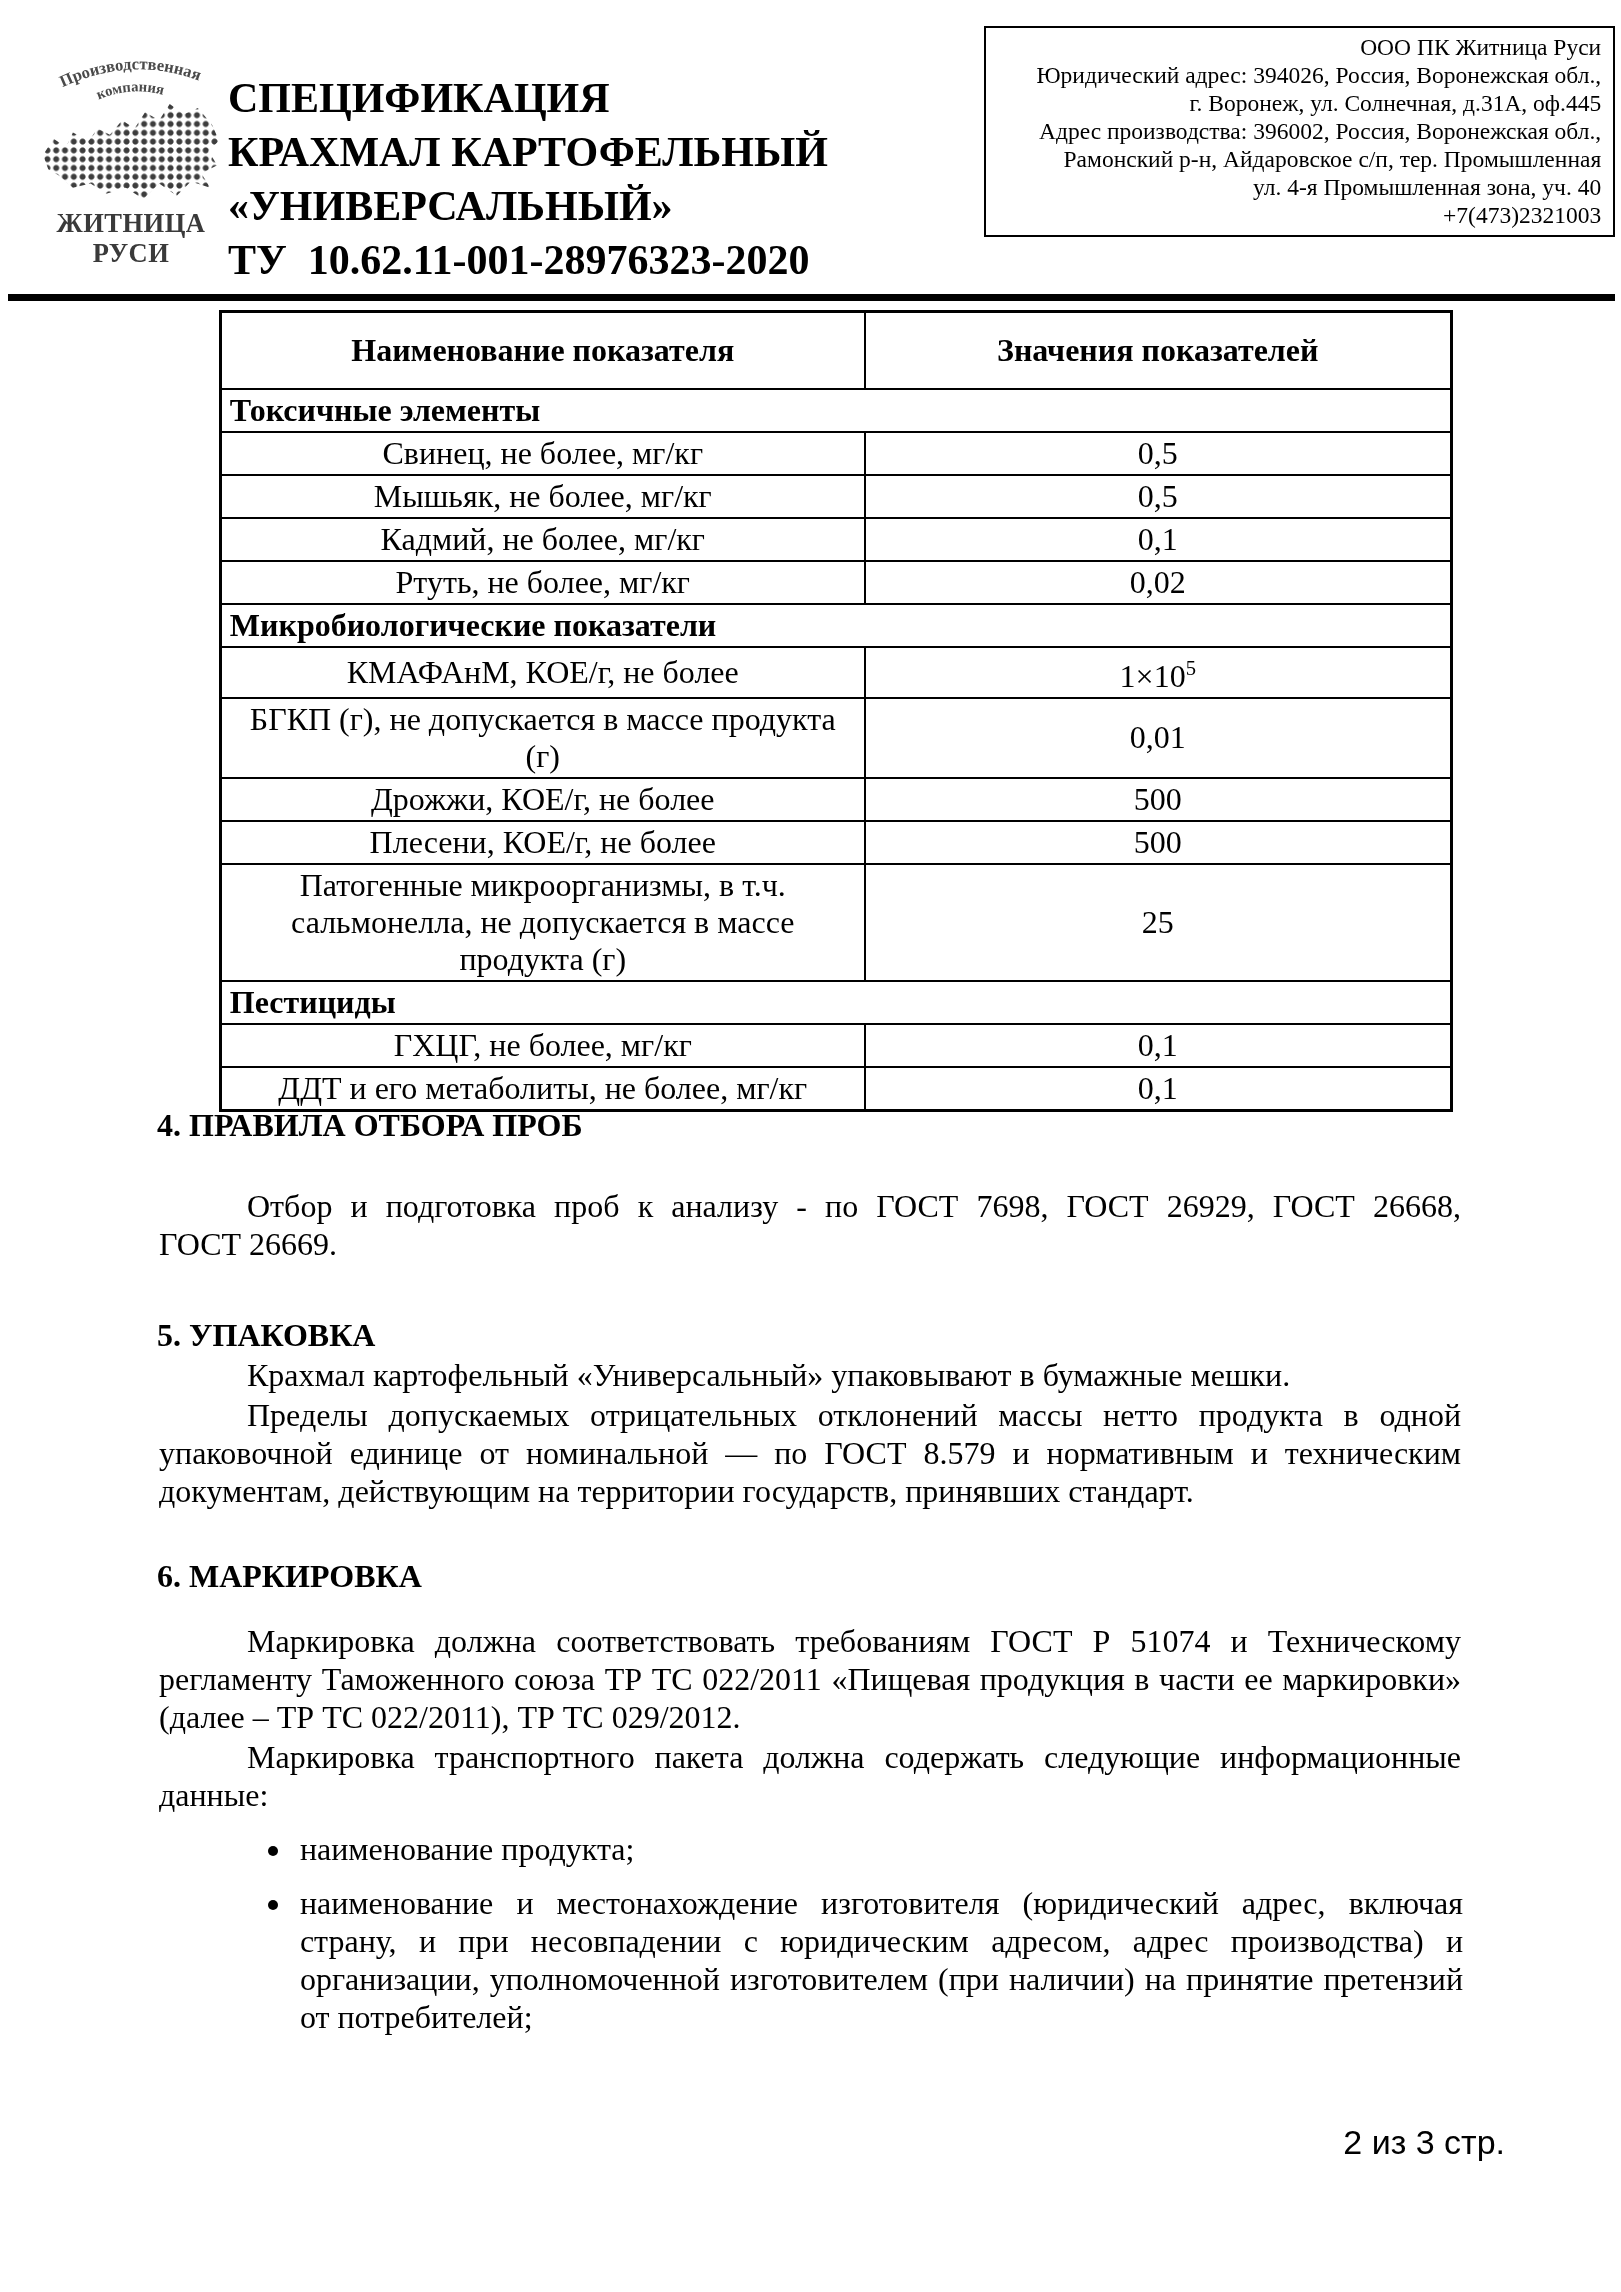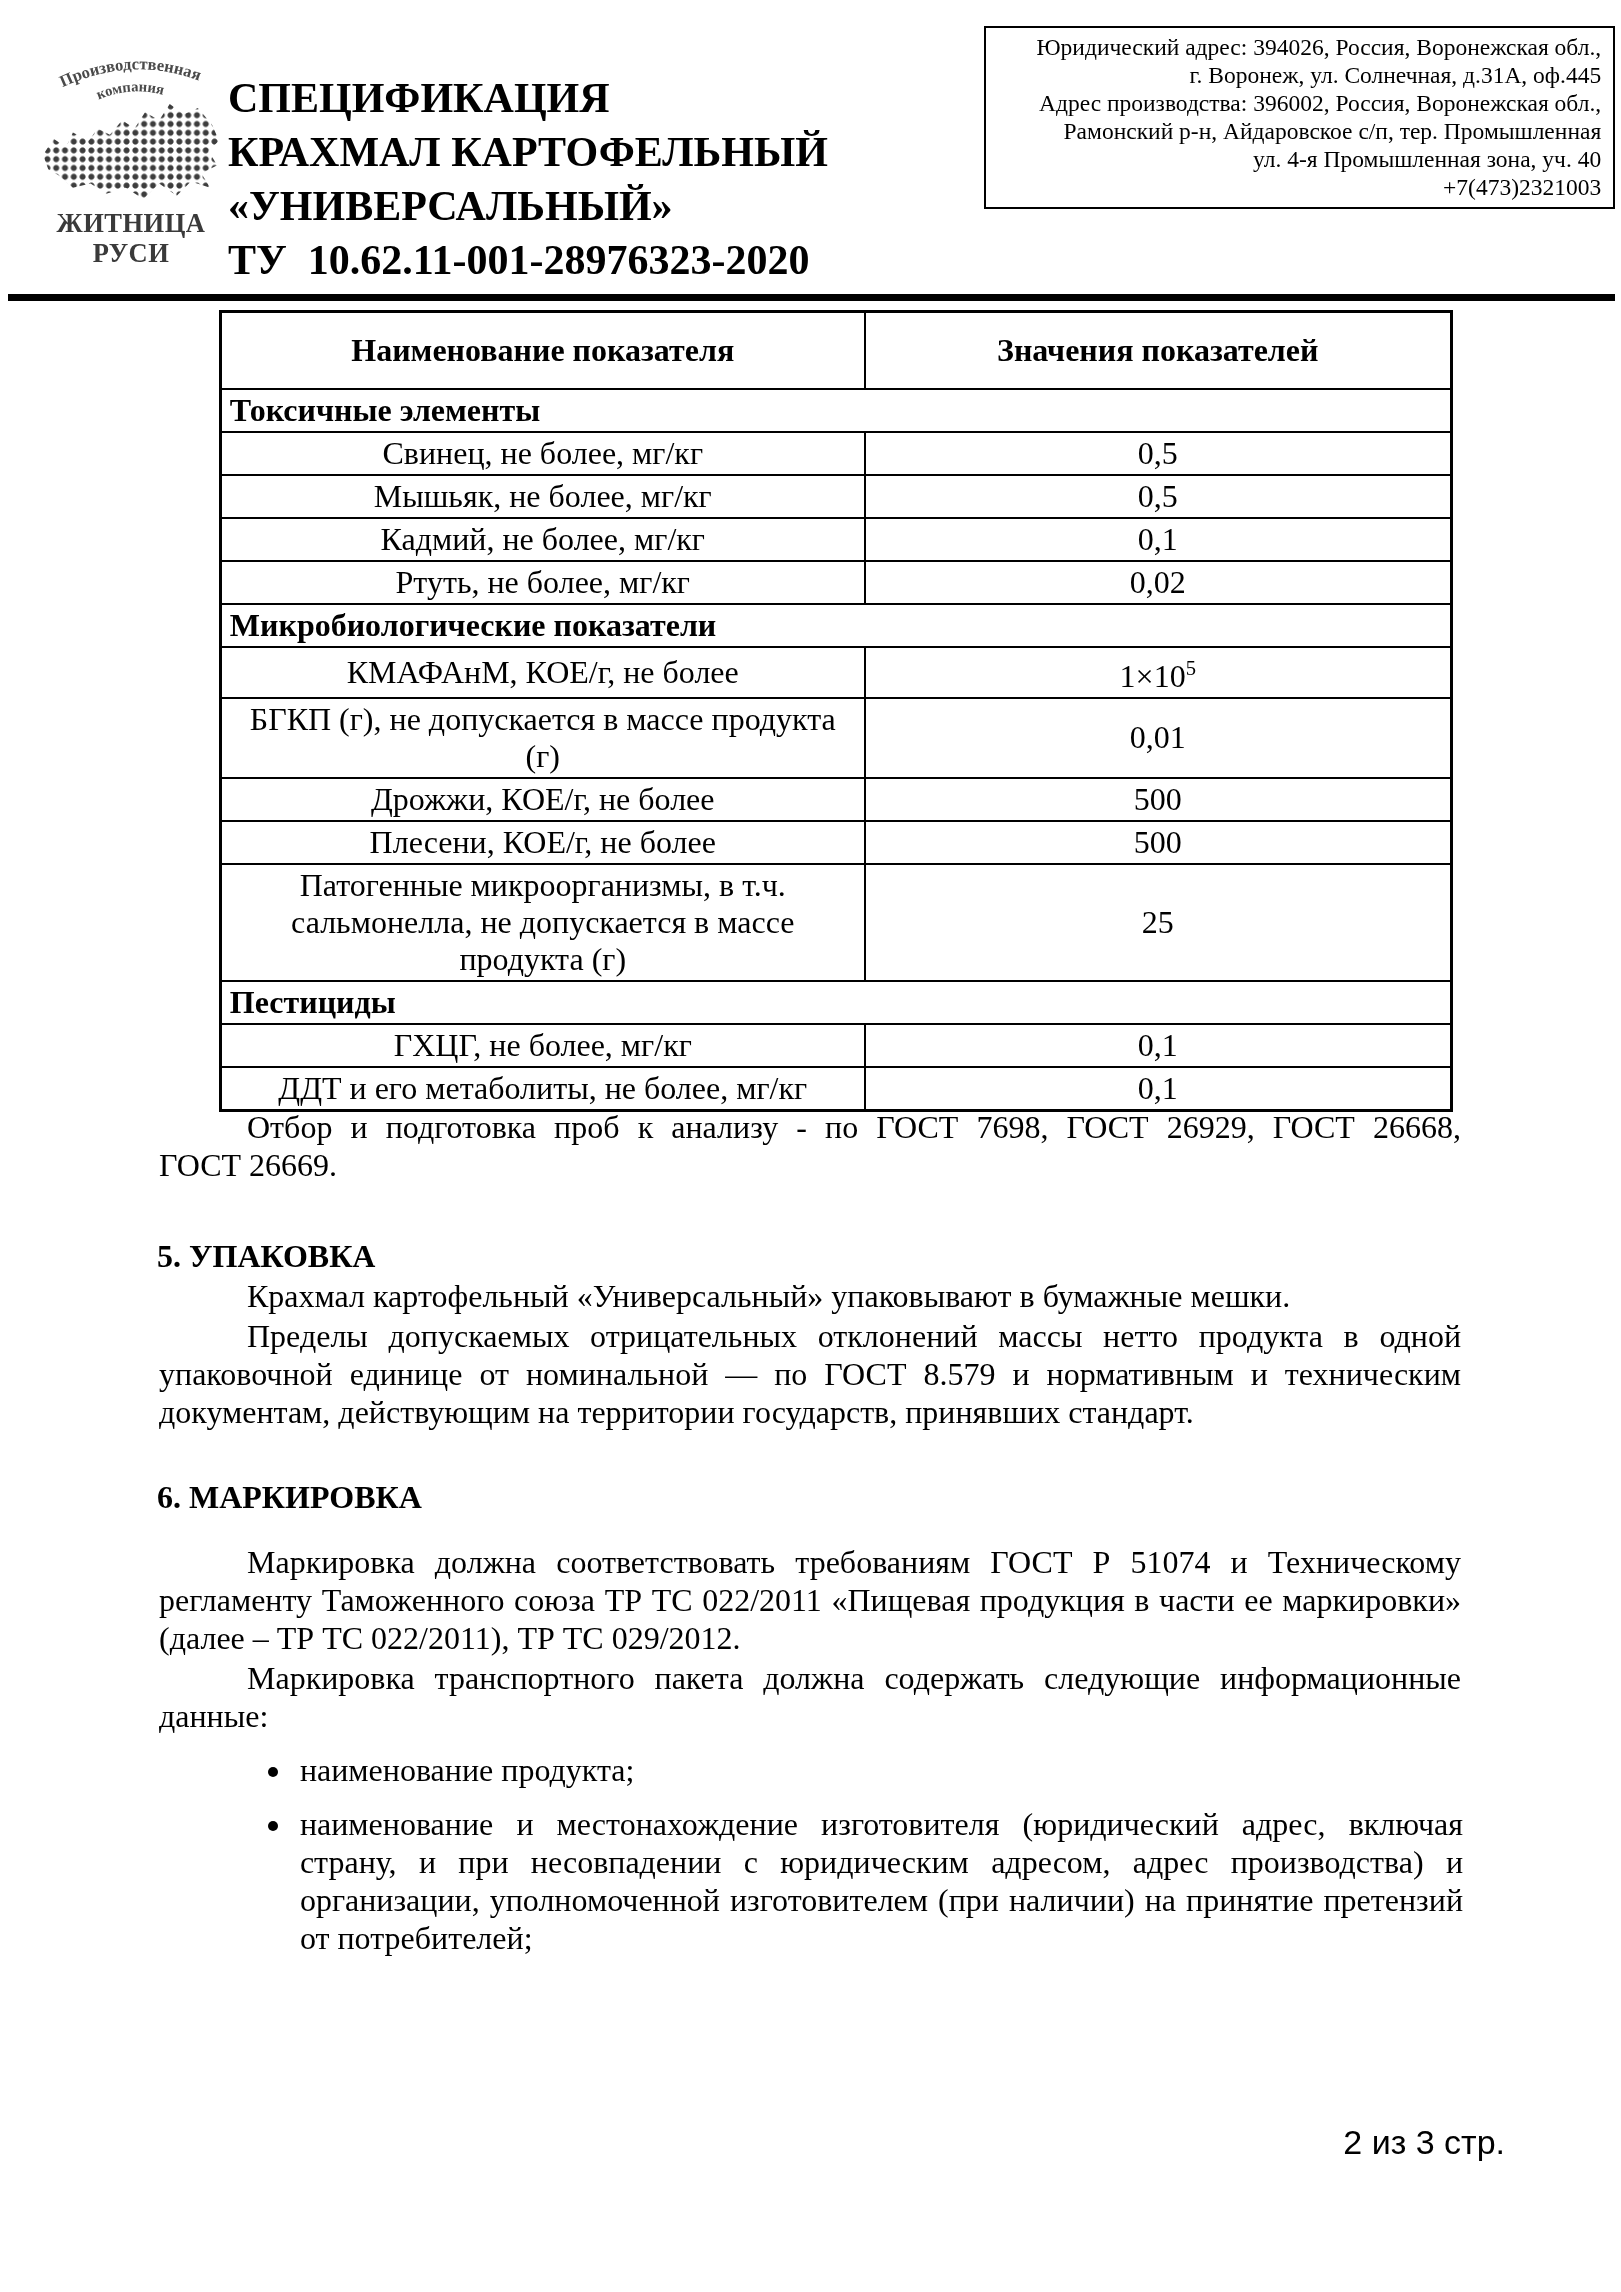--- a/index.html
+++ b/index.html
@@ -80,20 +80,21 @@
   </div>
 
   <div class="title">
     <div>СПЕЦИФИКАЦИЯ</div>
     <div>КРАХМАЛ КАРТОФЕЛЬНЫЙ</div>
     <div>«УНИВЕРСАЛЬНЫЙ»</div>
     <div>ТУ&nbsp;&nbsp;10.62.11-001-28976323-2020</div>
   </div>
 
   <div class="company-box">
+    <div>ООО ПК Житница Руси</div>
     <div>Юридический адрес: 394026, Россия, Воронежская обл.,</div>
     <div>г. Воронеж, ул. Солнечная, д.31А, оф.445</div>
     <div>Адрес производства: 396002, Россия, Воронежская обл.,</div>
     <div>Рамонский р-н, Айдаровское с/п, тер. Промышленная</div>
     <div>ул. 4-я Промышленная зона, уч. 40</div>
     <div>+7(473)2321003</div>
   </div>
 
   <div class="rule"></div>
 
@@ -160,20 +161,21 @@
         </tr>
         <tr>
           <td class="name-cell">ДДТ и его метаболиты, не более, мг/кг</td>
           <td class="value-cell">0,1</td>
         </tr>
       </tbody>
   </table>
 
   <div class="content">
 
+    <h2 class="sec-heading h4m">4. ПРАВИЛА ОТБОРА ПРОБ</h2>
     <p class="para">Отбор и подготовка проб к анализу - по ГОСТ&nbsp;7698, ГОСТ&nbsp;26929, ГОСТ&nbsp;26668, ГОСТ&nbsp;26669.</p>
 
     <h2 class="sec-heading h5m">5. УПАКОВКА</h2>
     <p class="para">Крахмал картофельный «Универсальный» упаковывают в бумажные мешки.</p>
     <p class="para">Пределы допускаемых отрицательных отклонений массы нетто продукта в одной упаковочной единице от номинальной — по ГОСТ&nbsp;8.579 и нормативным и техническим документам, действующим на территории государств, принявших стандарт.</p>
 
     <h2 class="sec-heading h6m">6. МАРКИРОВКА</h2>
     <p class="para">Маркировка должна соответствовать требованиям ГОСТ&nbsp;Р&nbsp;51074 и Техническому регламенту Таможенного союза ТР&nbsp;ТС&nbsp;022/2011 «Пищевая продукция в части ее маркировки» (далее – ТР&nbsp;ТС&nbsp;022/2011), ТР&nbsp;ТС&nbsp;029/2012.</p>
     <p class="para">Маркировка транспортного пакета должна содержать следующие информационные данные:</p>
     <ul class="bullets">

